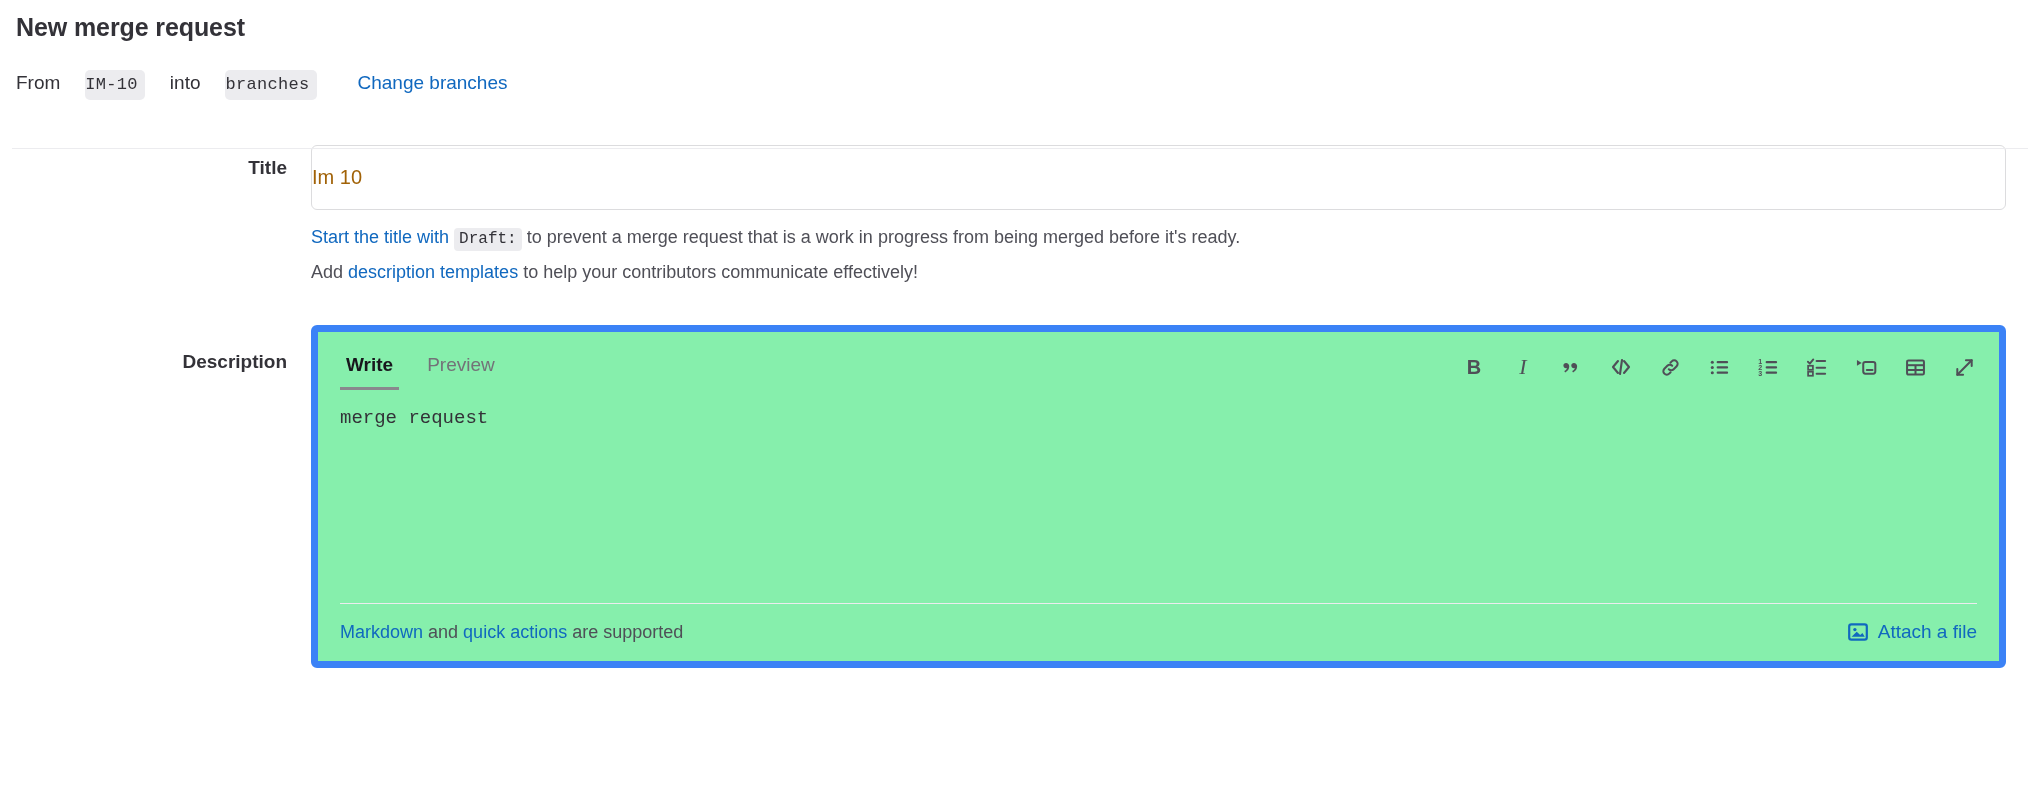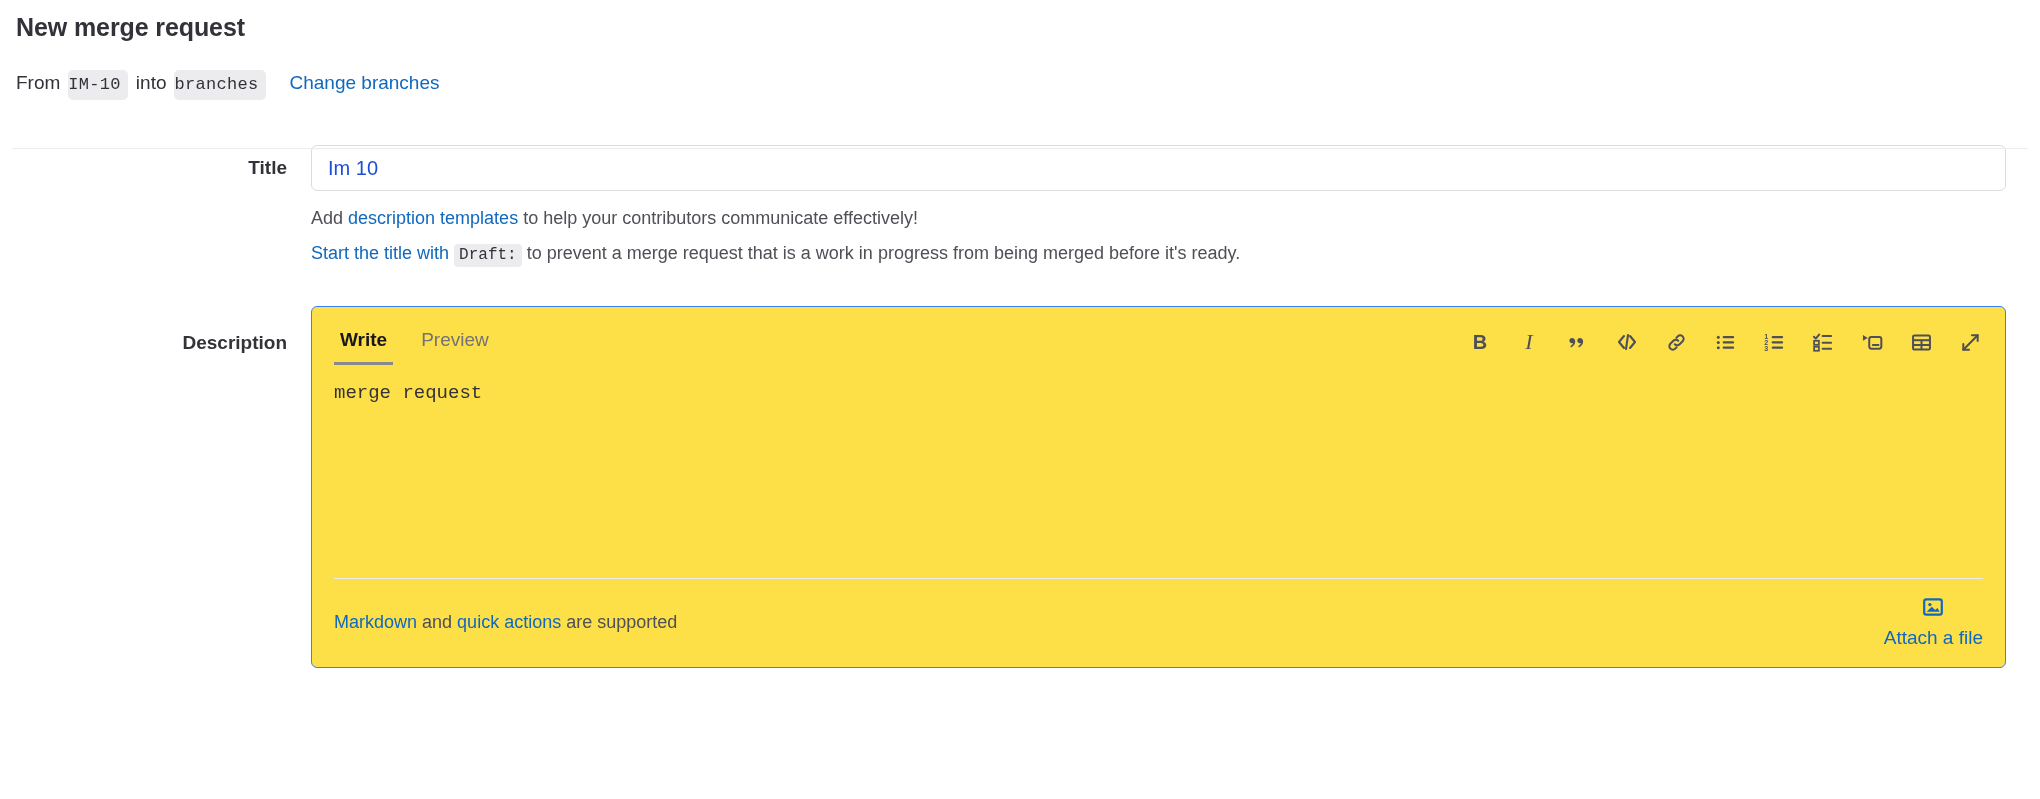--- a/index.html
+++ b/index.html
@@ -32,21 +32,21 @@
     line-height: 1.3;
   }
 
   .branch-line {
     margin-top: 26px;
     font-size: 19px;
     color: #333238;
     line-height: 1.4;
     display: flex;
     align-items: baseline;
-    gap: 0;
+    gap: 17px;
     white-space: nowrap;
   }
   .branch-line .word { margin: 0 8px 0 0; }
   .branch-line .word.into { margin: 0 8px; }
   .branch-badge {
     font-family: "Liberation Mono", monospace;
     font-size: 17px;
     background: #ececef;
     border-radius: 5px;
     padding: 3px 7px 4px 0;
@@ -92,28 +92,28 @@
     padding-right: 18px;
   }
 
   
   #title-row { margin-top: 45px; }
   #title-row .form-label { padding-top: 12px; }
 
   .title-input {
     display: block;
     width: 100%;
-    height: 46px;
+    height: 65px;
     border: 1px solid #dcdcde;
     border-radius: 6px;
     background: #fff;
     font-family: "Liberation Sans", sans-serif;
     font-size: 20px;
-    color: #1d4ed8;
-    padding: 0 16px;
+    color: #a16207;
+    padding: 0 0;
     outline: none;
   }
 
   .hint {
     font-size: 18px;
     color: #4f4f57;
     line-height: 1.55;
     margin-top: 14px;
     white-space: nowrap;
   }
@@ -130,23 +130,23 @@
     border-radius: 4px;
     padding: 2px 5px 3px 5px;
     color: #333238;
   }
 
   
   #description-row { margin-top: 38px; }
   #description-row .form-label { padding-top: 26px; }
 
   .editor {
-    border: 1px solid #3b82f6;
+    border: 7px solid #3b82f6;
     border-radius: 6px;
-    background: #fde047;
+    background: #86efac;
     width: 100%;
   }
 
   .editor-head {
     display: flex;
     align-items: flex-end;
     justify-content: space-between;
     padding: 0 22px 0 22px;
     height: 58px;
   }
@@ -236,21 +236,20 @@
   }
 
   .attach {
     display: flex;
     align-items: center;
     gap: 9px;
     color: #1068bf;
     font-size: 19px;
     cursor: pointer;
     text-decoration: none;
-    flex-direction: column;
   }
   .attach svg { display: block; }
 </style>
 </head>
 <body>
 
 <div class="page">
 
   <h1 class="page-title">New merge request</h1>
 
@@ -262,28 +261,28 @@
     <a class="change-branches">Change branches</a>
   </div>
 
   <div class="divider"></div>
 
   <div class="form-row" id="title-row">
     <div class="form-label">Title</div>
     <div class="form-field">
       <input class="title-input" type="text" value="Im 10" style="">
       <div class="hint">
+        <a>Start the title with</a>
+        <span class="code-chip">Draft:</span>
+        <span>to prevent a merge request that is a work in progress from being merged before it's ready.</span>
+      </div>
+      <div class="hint">
         <span>Add</span>
         <a>description templates</a>
         <span>to help your contributors communicate effectively!</span>
-      </div>
-      <div class="hint">
-        <a>Start the title with</a>
-        <span class="code-chip">Draft:</span>
-        <span>to prevent a merge request that is a work in progress from being merged before it's ready.</span>
       </div>
     </div>
   </div>
 
   <div class="form-row" id="description-row">
     <div class="form-label">Description</div>
     <div class="form-field">
       <div class="editor">
 
         <div class="editor-head">

